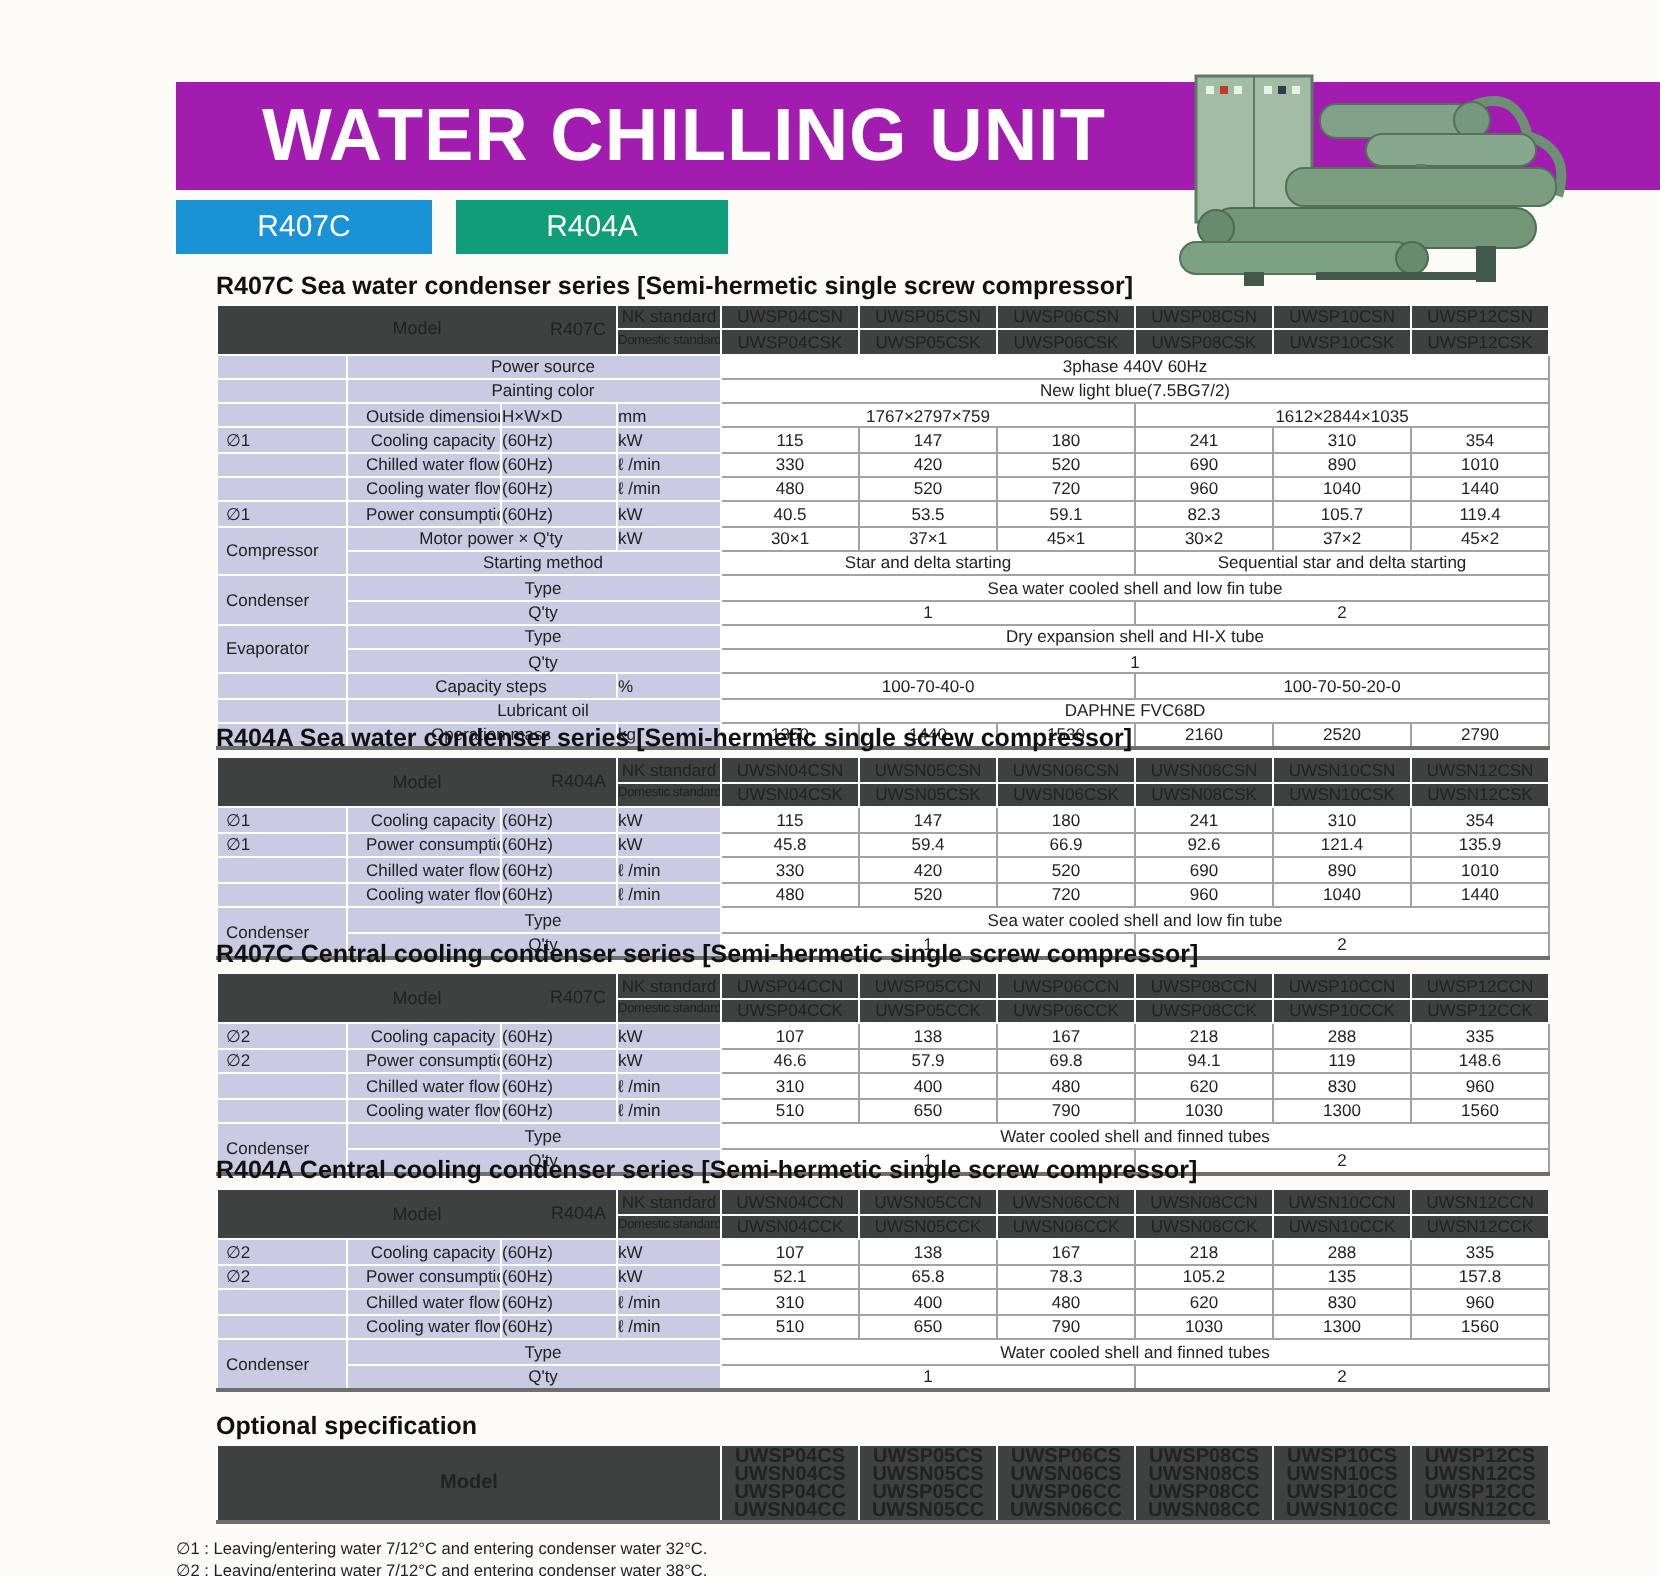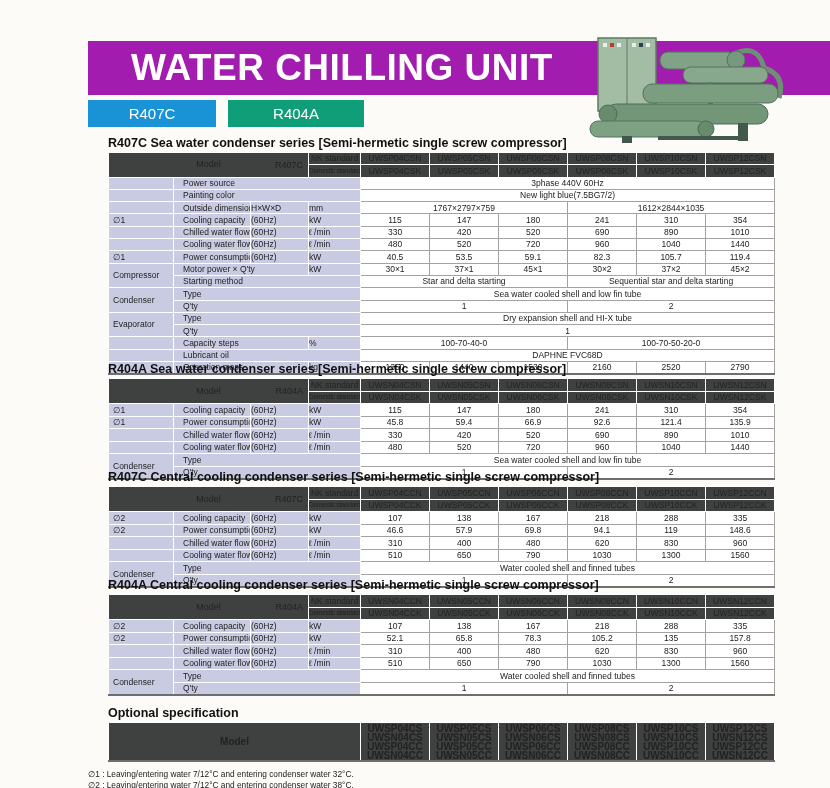--- a/index.html
+++ b/index.html
@@ -23,21 +23,21 @@
   table.spec { border-collapse:collapse; table-layout:fixed; width:666px; border:1px solid #8d8d8d; border-bottom:2px solid #6e6e6e; }
   .spec td { padding:0; line-height:1; font-size:8.5px; color:#222; white-space:nowrap; overflow:hidden; height:11.3px; vertical-align:middle; }
   .t8 td { height:11.5px; }
   .hd { background:#3e413f; color:#fff; border:1px solid #fff; text-align:center; font-size:8.3px; }
   .hd.dom { font-size:6.6px; letter-spacing:-.2px; }
   .mcell { position:relative; }
   .mlabel { display:inline-block; width:100%; text-align:center; font-size:9px; }
   .mref { position:absolute; right:5px; top:50%; transform:translateY(-50%); font-size:9px; }
   .lb { background:#c9cbe2; border:1px solid #fff; }
   .lb.cat  { text-align:left; padding-left:4px; }
-  .lb.prop { text-align:left; padding-left:9px; }
+  .lb.prop { text-align:center; padding-left:9px; }
   .lb.ctr  { }
   .dt { background:#fff; border:1px solid #a2a2a2; text-align:center; color:#333; }
   
   .opt .hd { font-size:10px;font-weight:bold; }
   .opt .hd .ln { line-height:9px; }
   .opt tr.hrow td { height:37px; }
   .opt tr.brow td { height:11px; }
   .dotc { font-size:8px; color:#000; }
   
   .footnotes { position:absolute; left:88px; top:769px; font-size:8.3px; color:#222; line-height:10.5px; }

